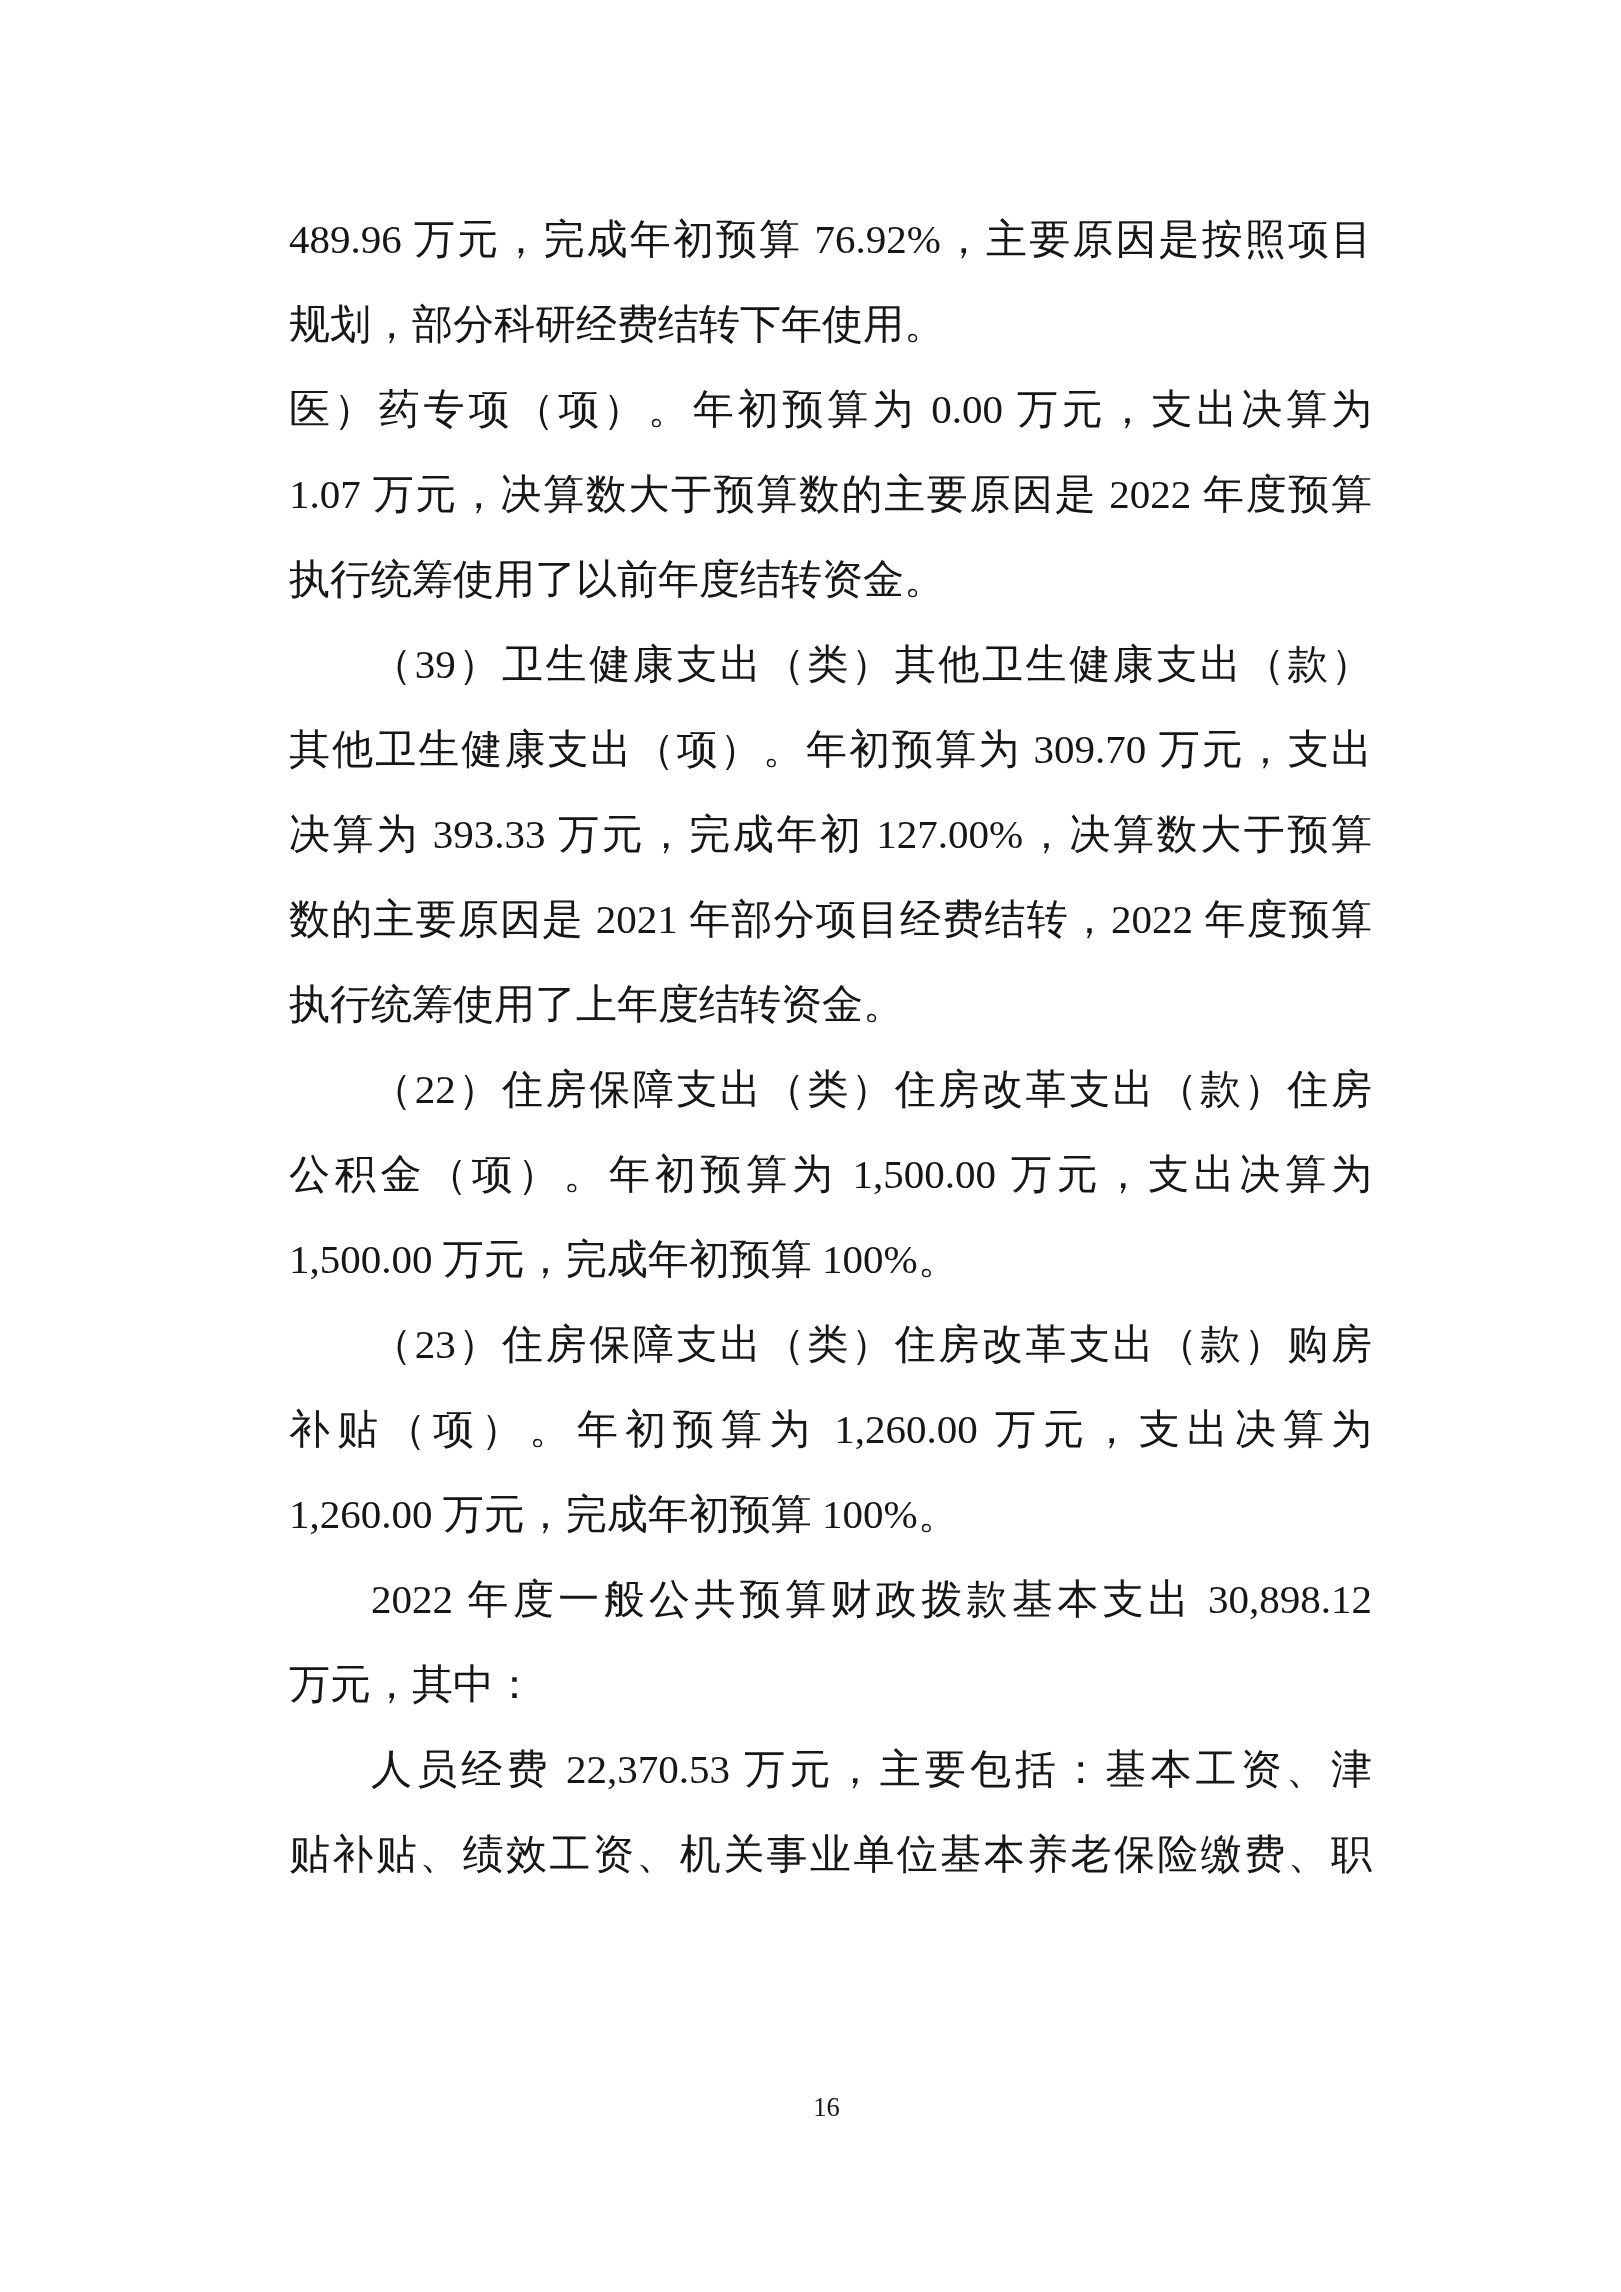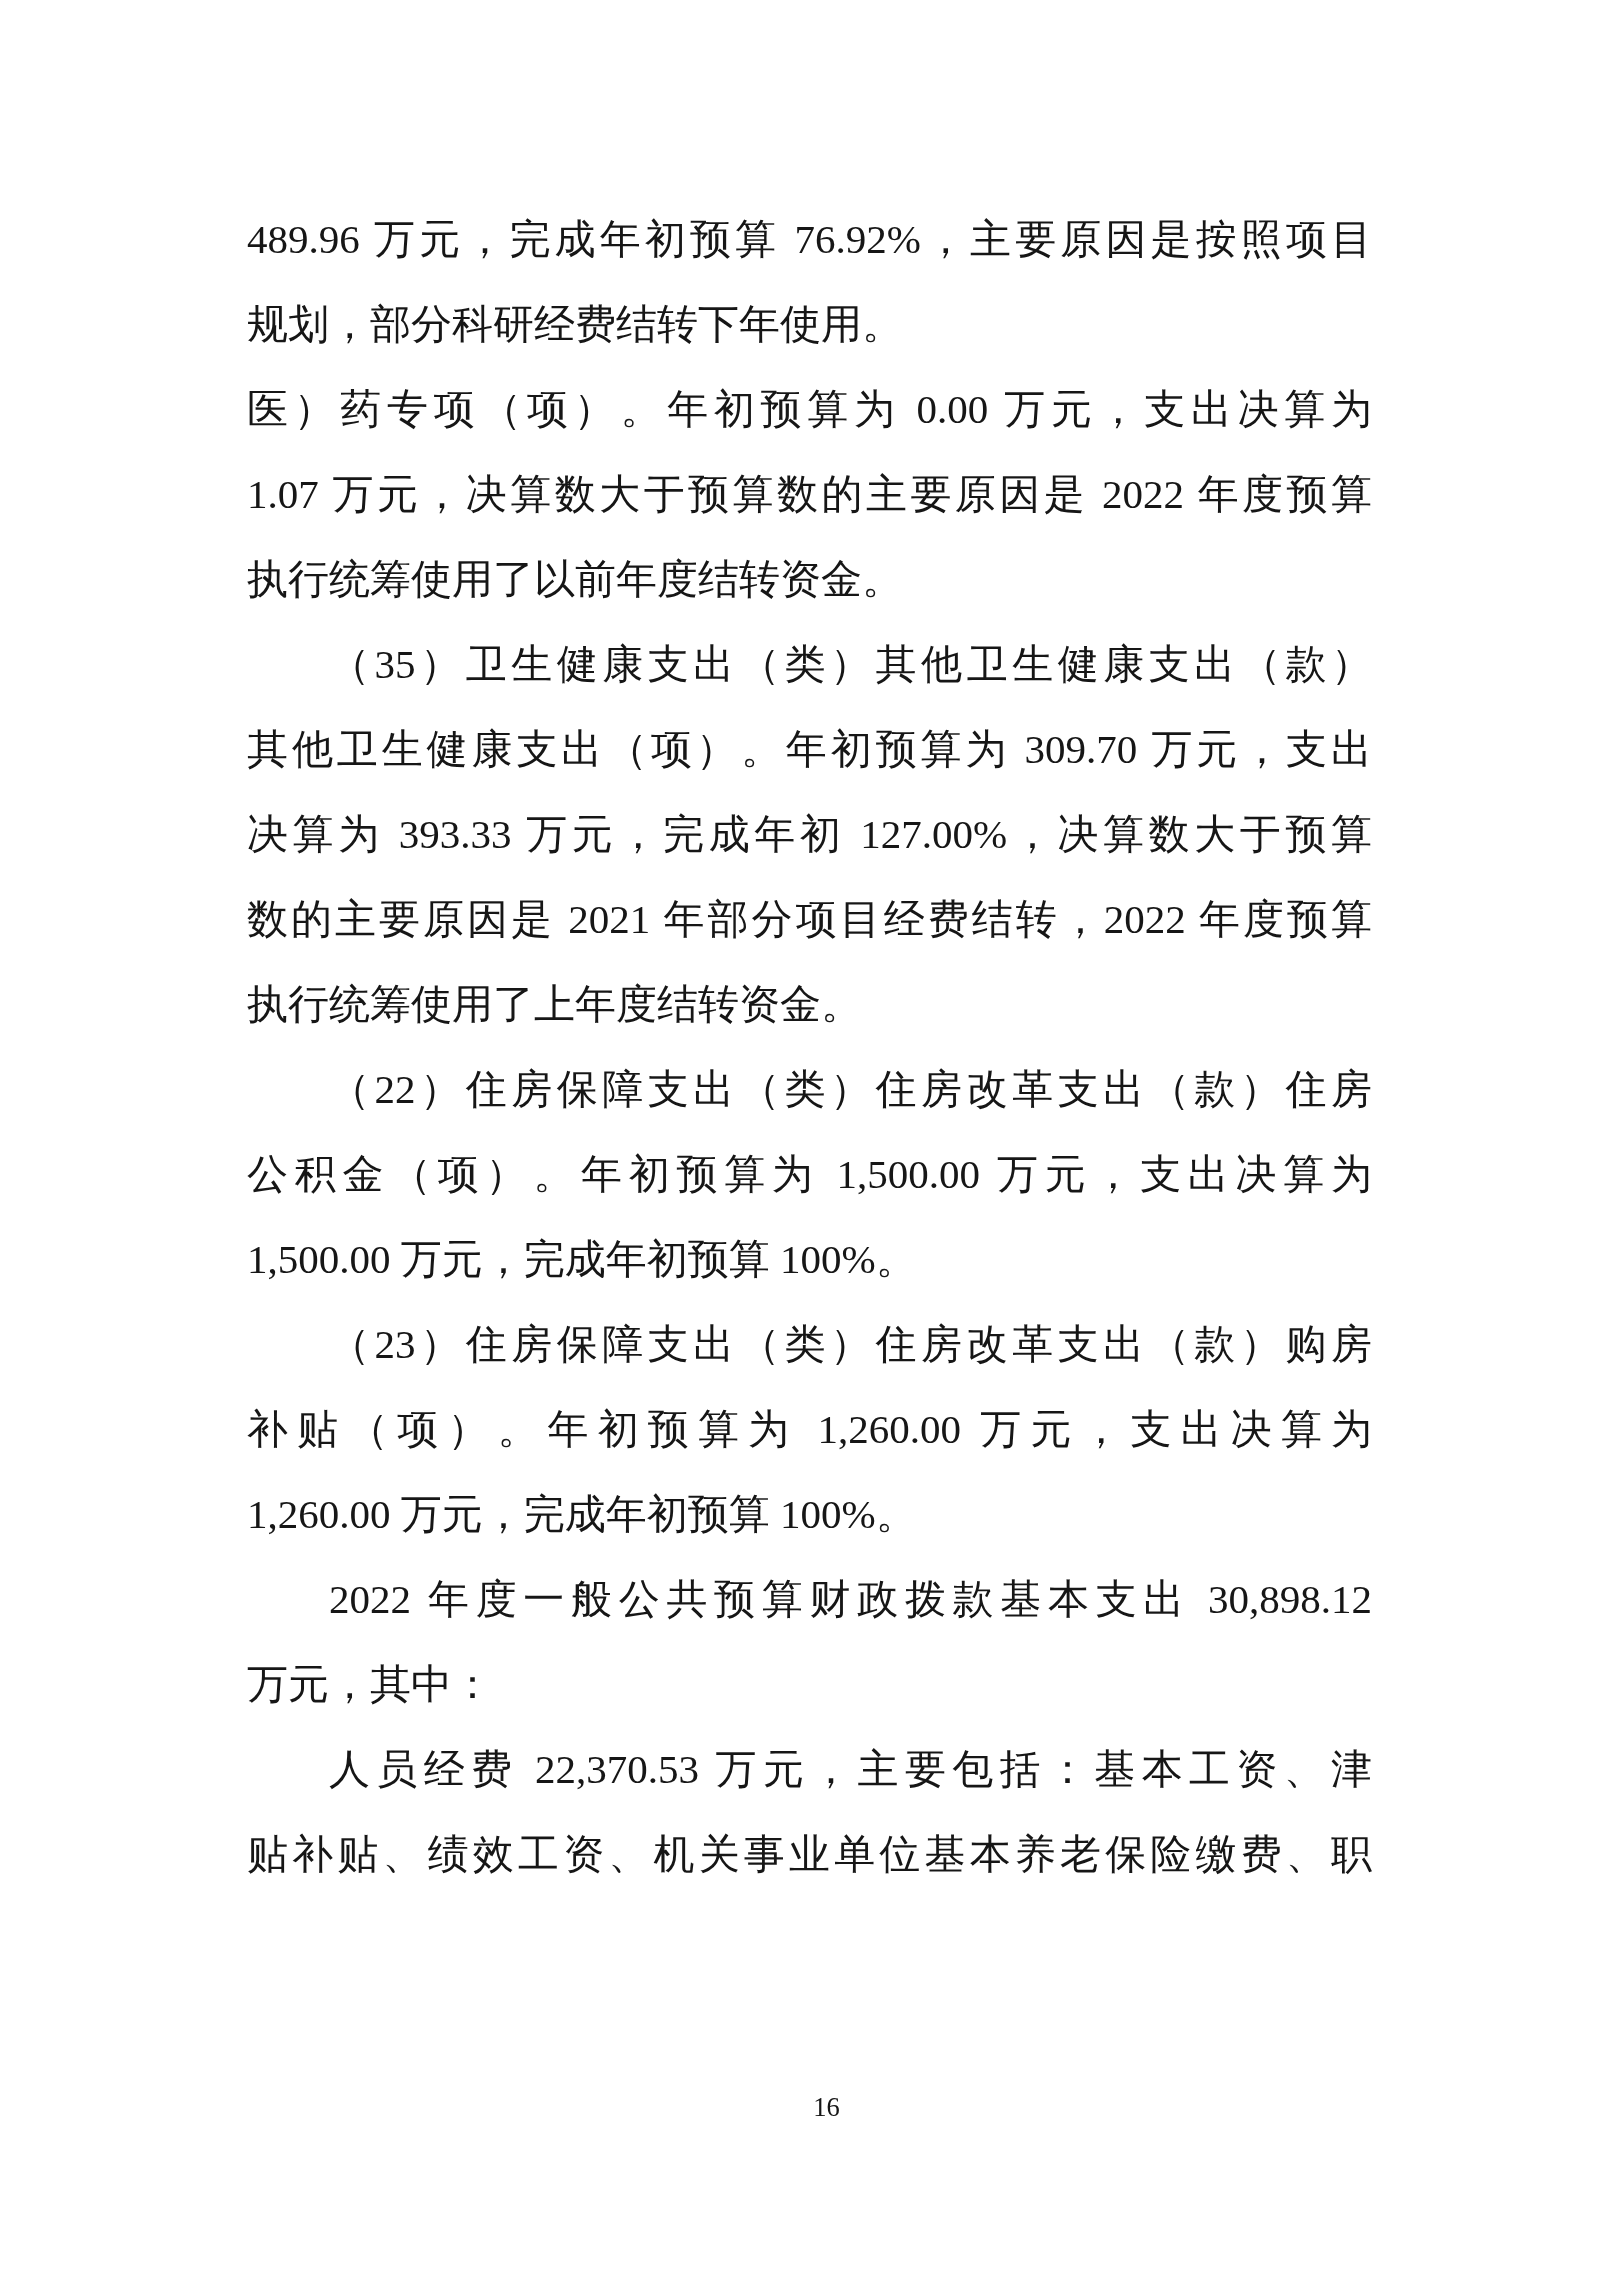--- a/index.html
+++ b/index.html
@@ -21,20 +21,21 @@
     left: 247px;
     top: 197px;
     width: 1125px;
     font-size: 41px;
     line-height: 85px;
   }
   .line {
     height: 85px;
     text-align: justify;
     white-space: normal;
+    margin-left: 42px;
   }
   
   .line.j {
     text-align-last: justify;
   }
   
   .line.ind {
     text-indent: 82px;
   }
   
@@ -57,21 +58,21 @@
 </head>
 <body>
 
 <div class="page">
   <div class="content">
     <div class="line j">489.96 万元，完成年初预算 76.92%，主要原因是按照项目</div>
     <div class="line">规划，部分科研经费结转下年使用。</div>
     <div class="line j">医）药专项（项）。年初预算为 0.00 万元，支出决算为</div>
     <div class="line j">1.07 万元，决算数大于预算数的主要原因是 2022 年度预算</div>
     <div class="line">执行统筹使用了以前年度结转资金。</div>
-    <div class="line j ind">（35）卫生健康支出（类）其他卫生健康支出（款）</div>
+    <div class="line j ind">（39）卫生健康支出（类）其他卫生健康支出（款）</div>
     <div class="line j">其他卫生健康支出（项）。年初预算为 309.70 万元，支出</div>
     <div class="line j">决算为 393.33 万元，完成年初 127.00%，决算数大于预算</div>
     <div class="line j">数的主要原因是 2021 年部分项目经费结转，2022 年度预算</div>
     <div class="line">执行统筹使用了上年度结转资金。</div>
     <div class="line j ind">（22）住房保障支出（类）住房改革支出（款）住房</div>
     <div class="line j">公积金（项）。年初预算为 1,500.00 万元，支出决算为</div>
     <div class="line">1,500.00 万元，完成年初预算 100%。</div>
     <div class="line j ind">（23）住房保障支出（类）住房改革支出（款）购房</div>
     <div class="line j">补贴（项）。年初预算为 1,260.00 万元，支出决算为</div>
     <div class="line">1,260.00 万元，完成年初预算 100%。</div>

